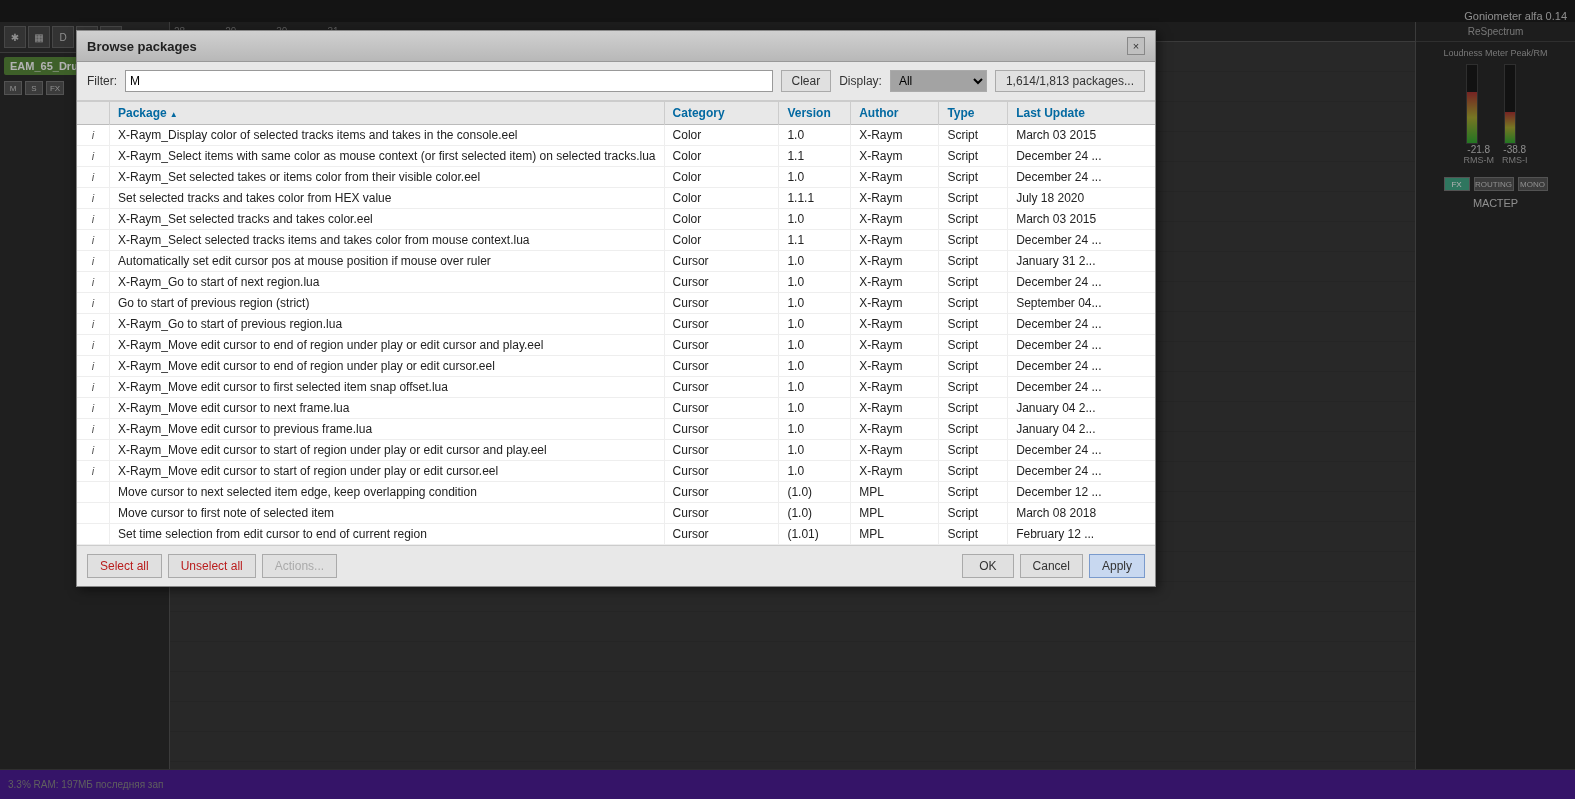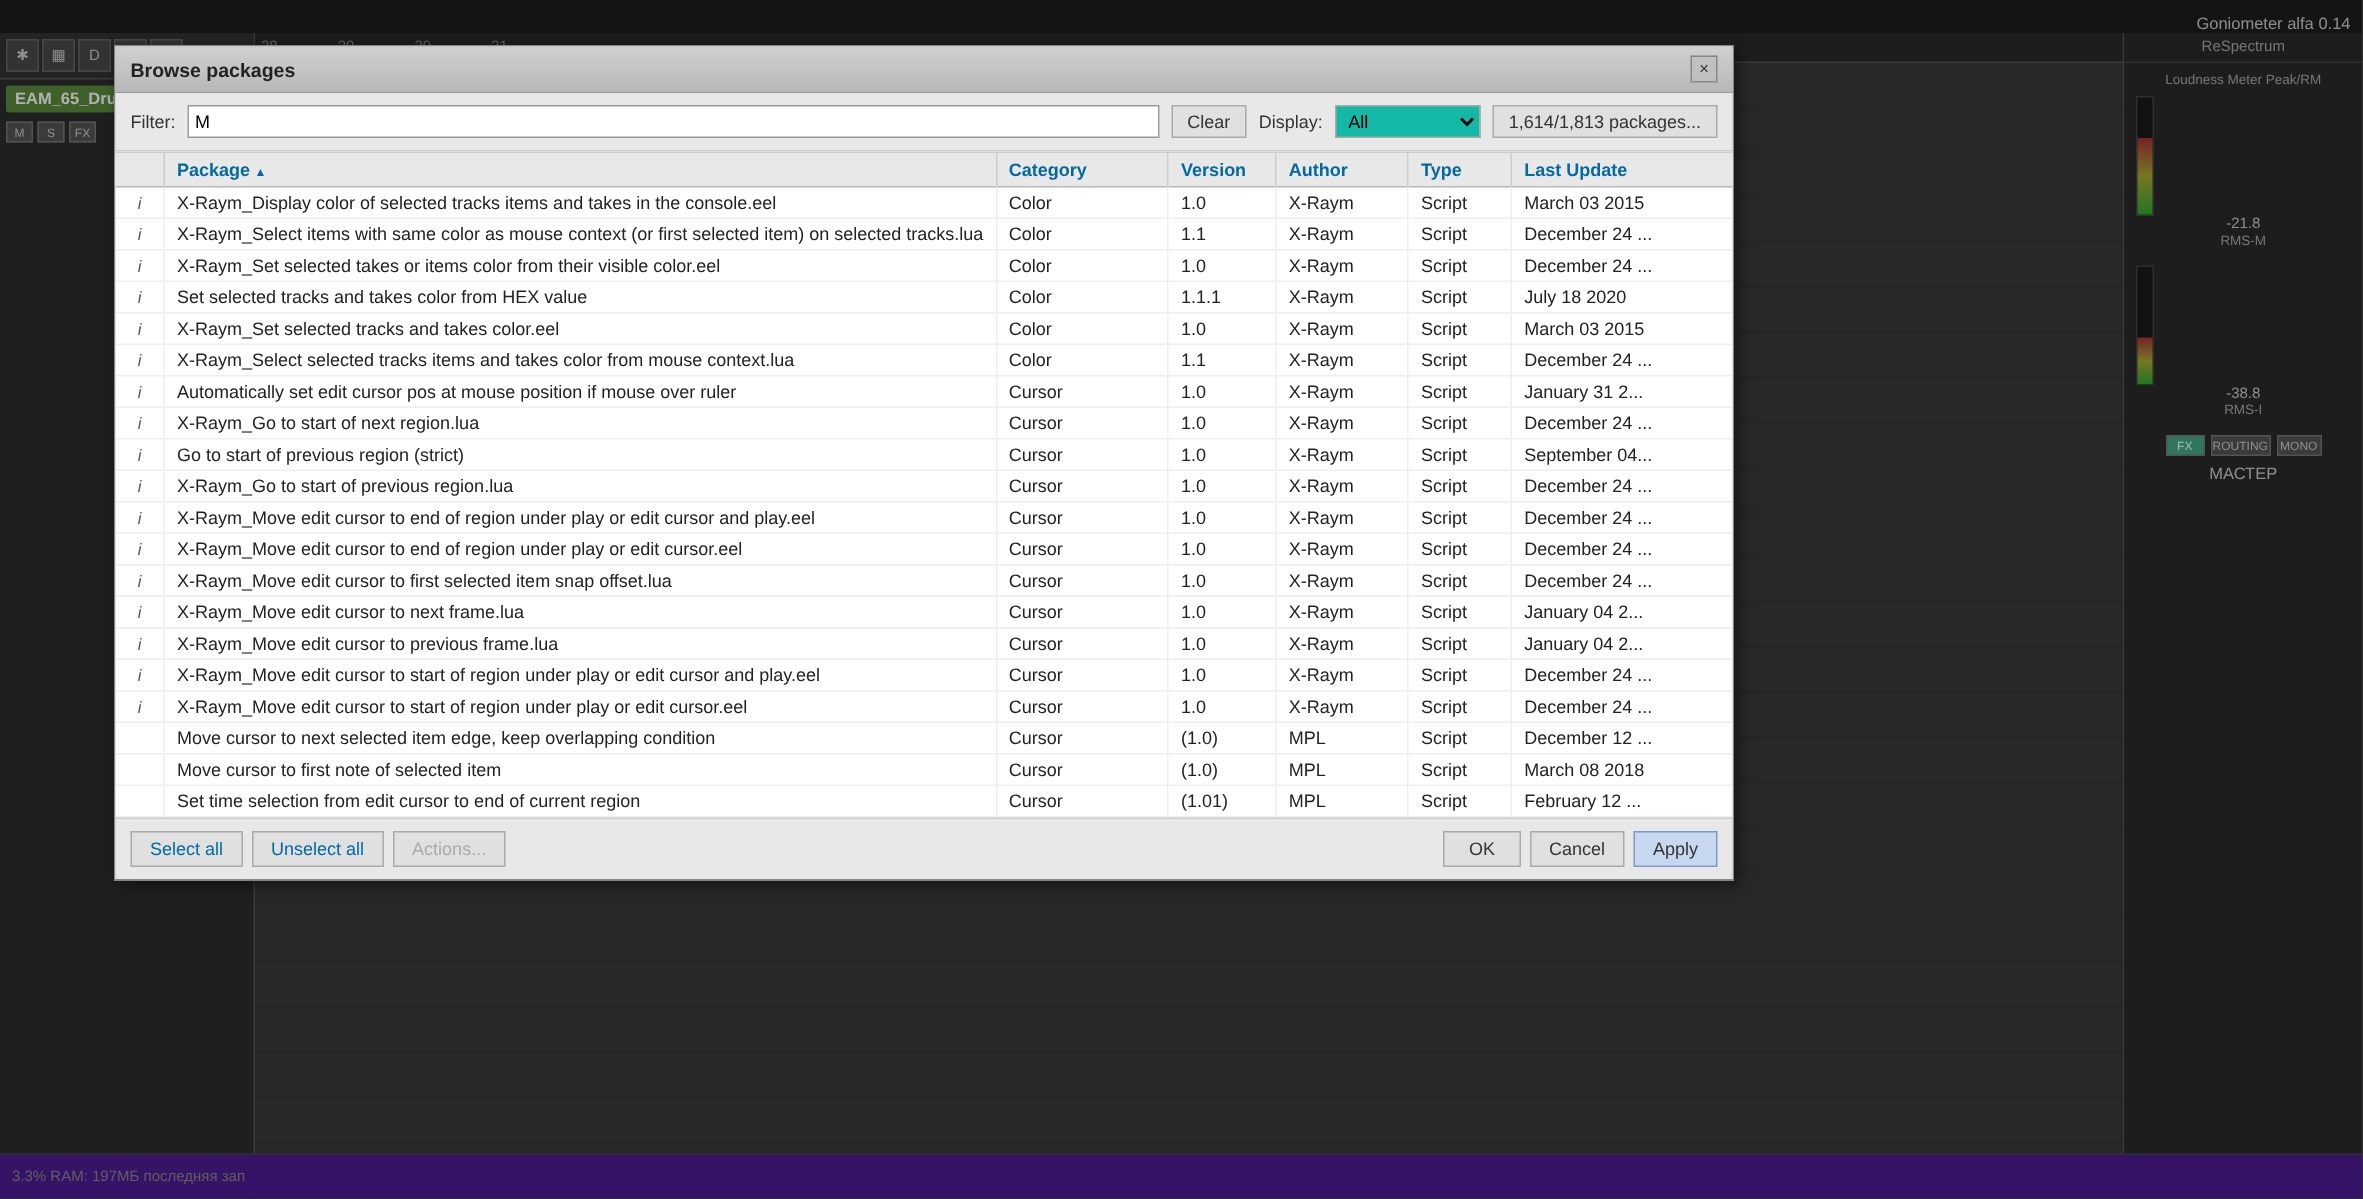--- a/index.html
+++ b/index.html
@@ -297,21 +297,21 @@
     }
 
     .display-label {
       font-size: 12px;
       color: #333;
     }
 
     .display-select {
       height: 22px;
       border: 1px solid #aaa;
-      background: #14b8a6;
+      background: #a3a3a3;
       font-size: 12px;
       padding: 0 4px;
       min-width: 80px;
     }
 
     .packages-count-btn {
       height: 22px;
       padding: 0 10px;
       background: #e0e0e0;
       border: 1px solid #aaa;
@@ -412,21 +412,21 @@
       border-top: 1px solid #ccc;
     }
 
     .action-btn {
       height: 24px;
       padding: 0 12px;
       background: #e0e0e0;
       border: 1px solid #aaa;
       cursor: pointer;
       font-size: 12px;
-      color: #0369a1;
+      color: #b91c1c;
     }
 
     .action-btn:disabled {
       color: #aaa;
       cursor: default;
     }
 
     .action-spacer {
       flex: 1;
     }
@@ -484,21 +484,21 @@
     <div class="ctrl-btn">M</div>
     <div class="ctrl-btn">S</div>
     <div class="ctrl-btn">FX</div>
   </div>
 </div>
 
 <div class="right-panel">
   <div class="right-panel-title">ReSpectrum</div>
   <div class="meter-panel">
     <div class="meter-label">Loudness Meter Peak/RM</div>
-    <div style="display:flex; justify-content:center; gap:8px; margin:6px 0;flex-direction:column;">
+    <div style="display:flex; justify-content:center; gap:8px; margin:6px 0;">
       <div>
         <div class="meter-bar">
           <div class="meter-bar-fill" style="height:65%;"></div>
         </div>
         <div class="meter-value">-21.8</div>
         <div class="meter-label">RMS-M</div>
       </div>
       <div>
         <div class="meter-bar">
           <div class="meter-bar-fill" style="height:40%;"></div>

